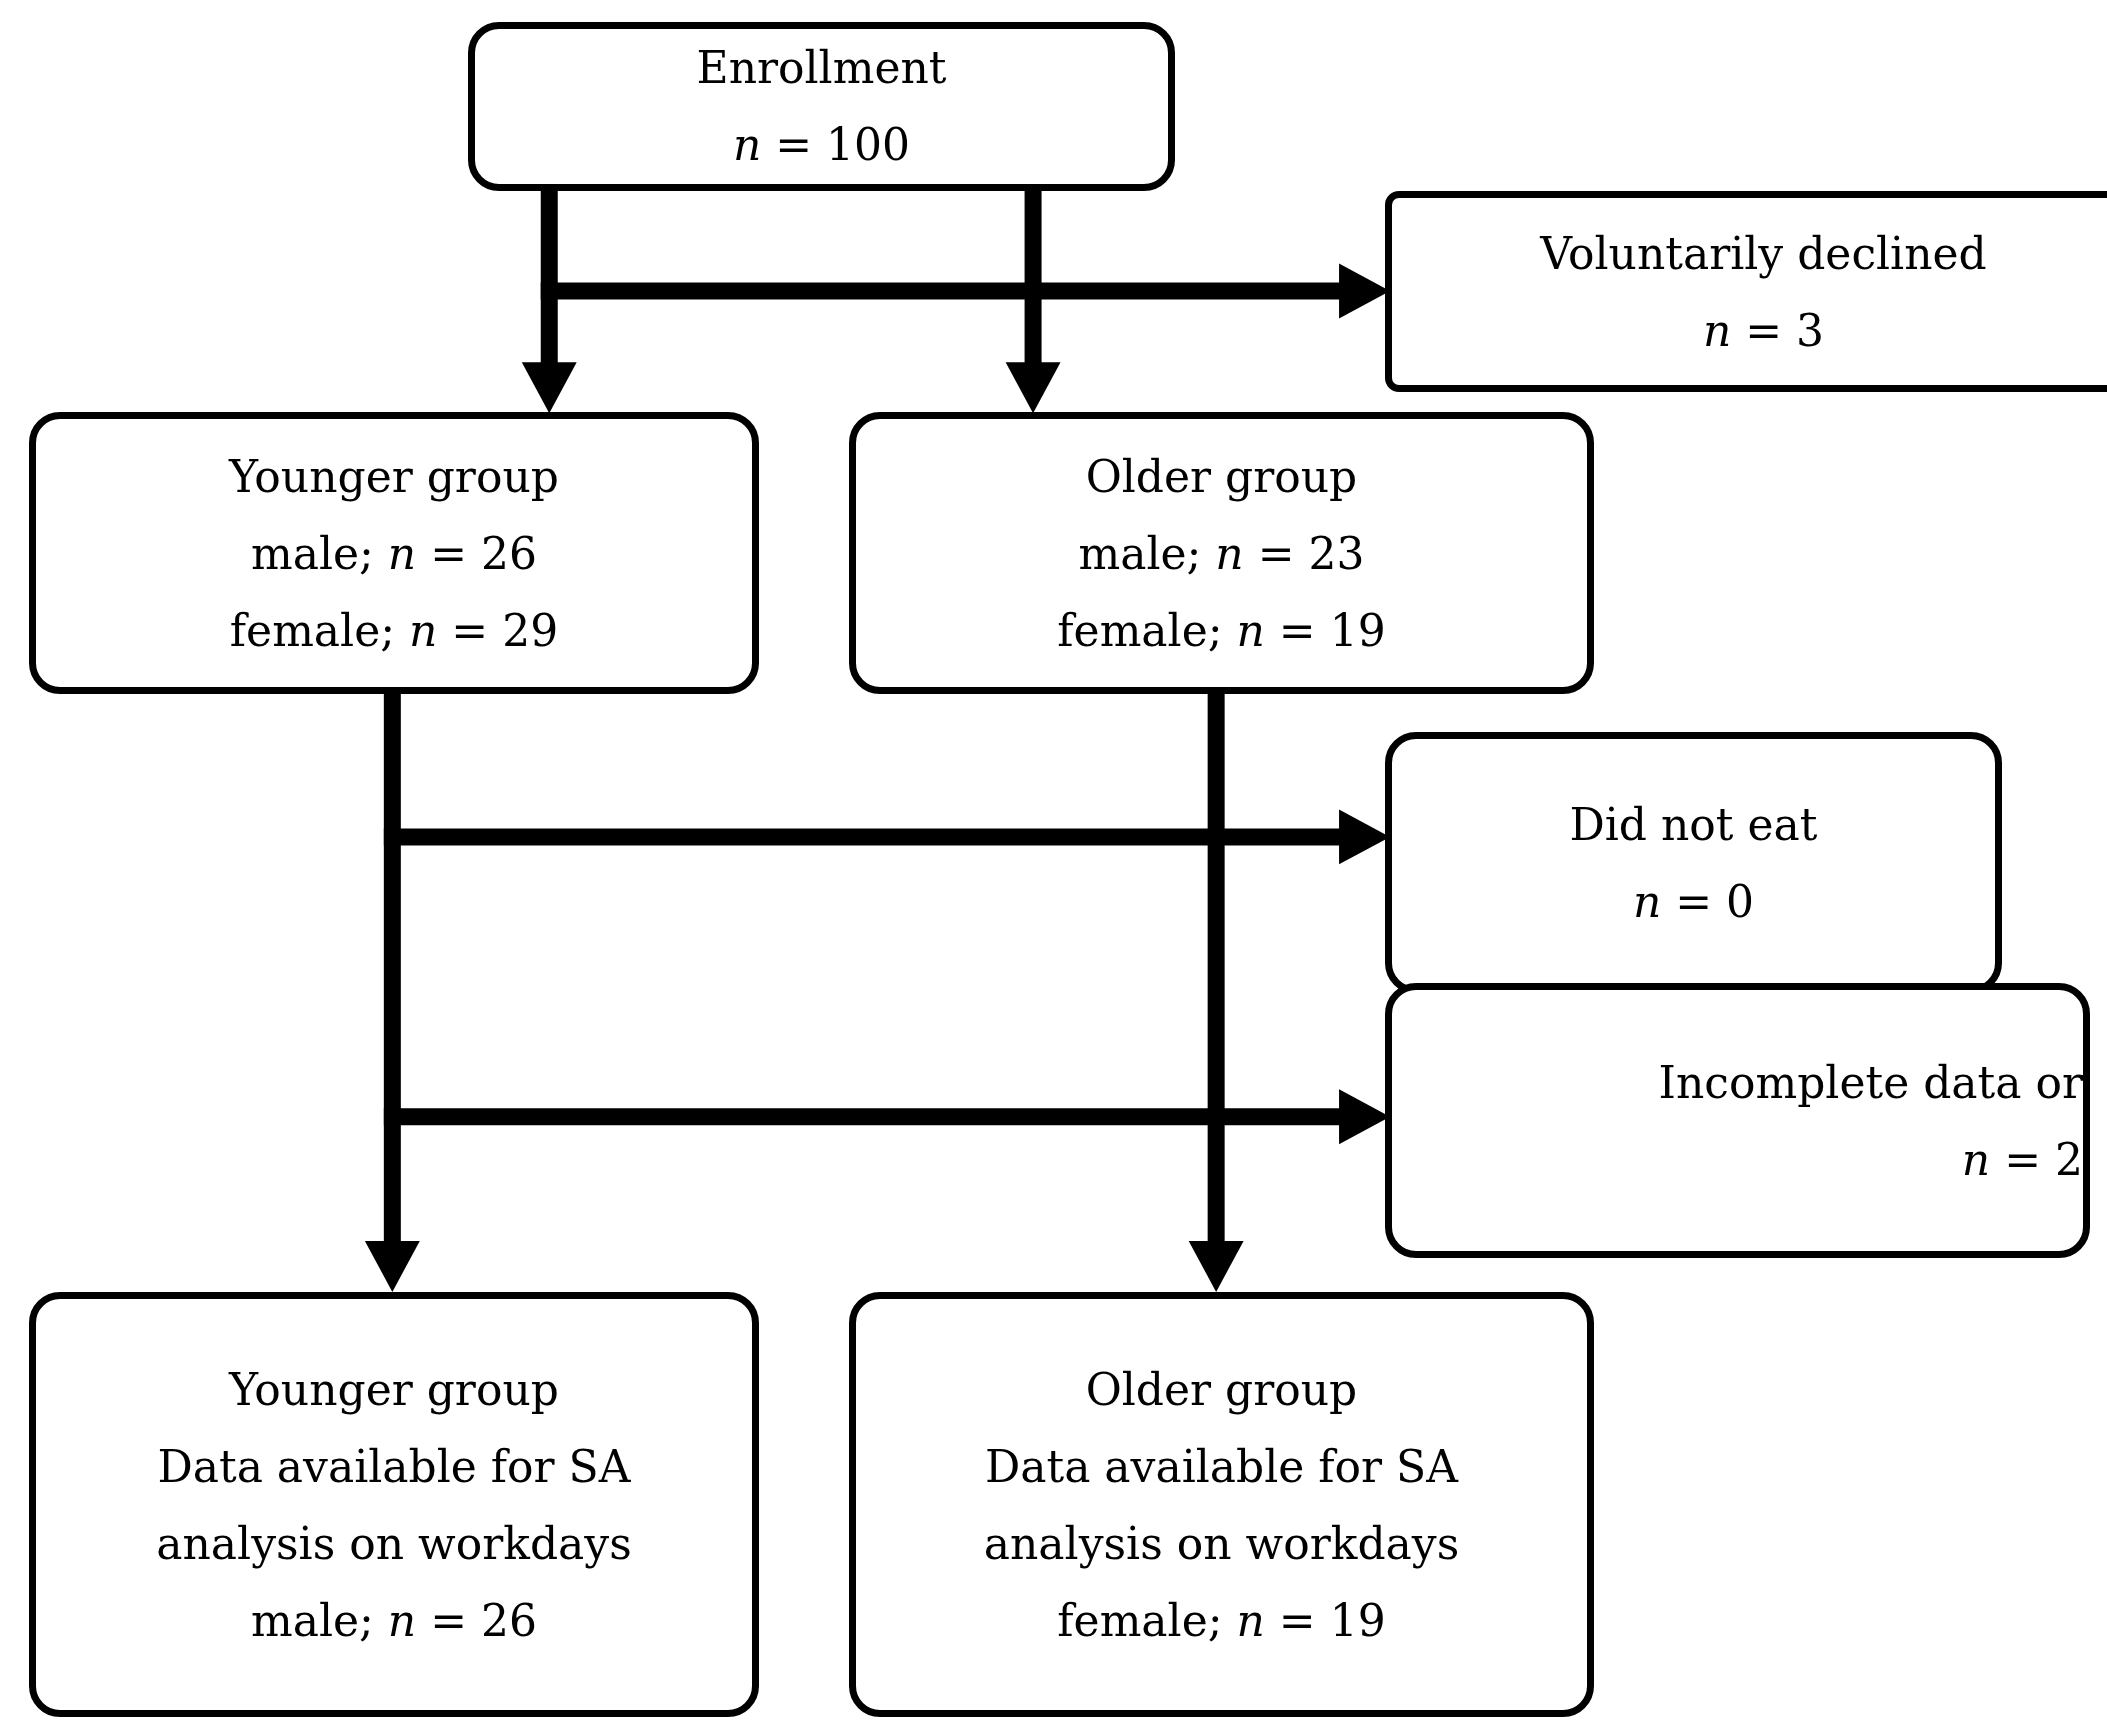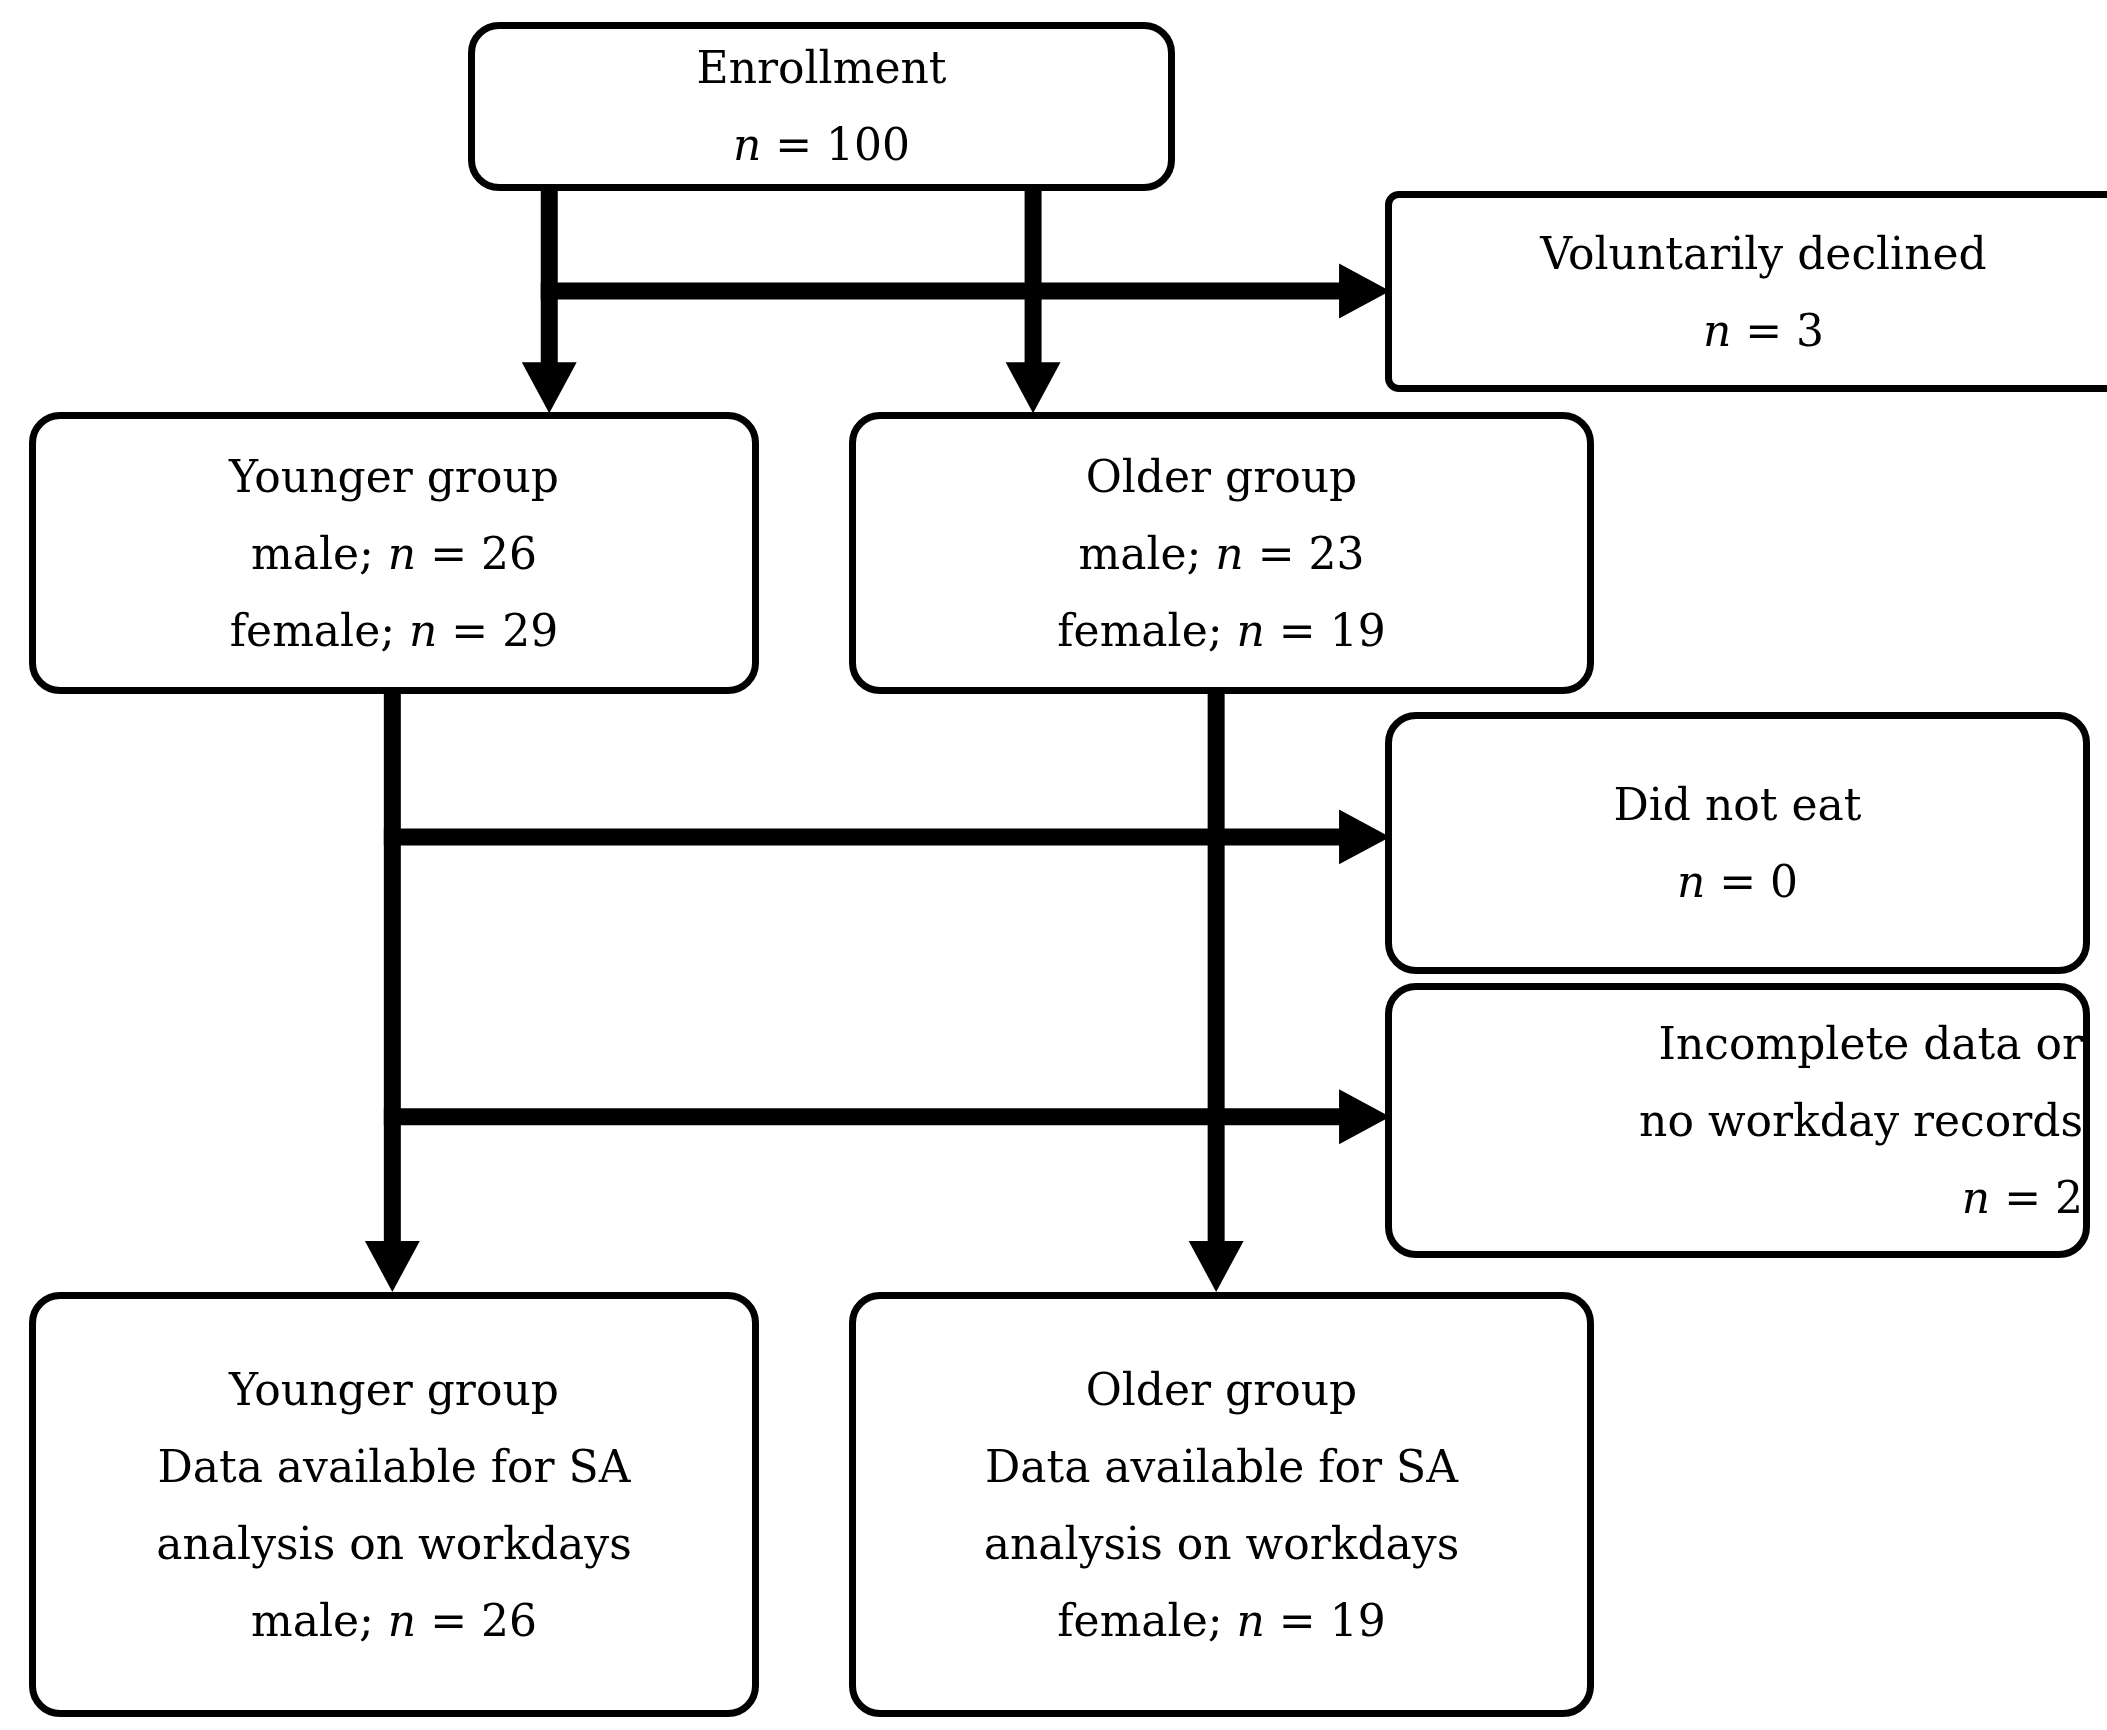--- a/index.html
+++ b/index.html
@@ -40,21 +40,21 @@
   .box .line {
     white-space: nowrap;
   }
   .it {
     font-style: italic;
   }
   #b-enrollment    { left: 432px;  top: 21.6px;   width: 707px; height: 169px; margin-left: 36px; }
   #b-declined      { left: 1385px; top: 191px;  width: 757px; height: 201px; border-radius: 14px; }
   #b-younger       { left: 29px;   top: 412px;  width: 730px; height: 282px; }
   #b-older         { left: 849px; top: 412px;  width: 745px; height: 282px; }
-  #b-did-not-eat   { left: 1385px; top: 712px; width: 705px; height: 262px; }
+  #b-did-not-eat   { left: 1385px; top: 732px; width: 617px; height: 262px; }
   #b-incomplete    { left: 1385px; top: 983px; width: 705px; height: 275px; align-items: flex-end; }
   #b-younger-final { left: 29px;   top: 1292px; width: 730px; height: 425px; }
   #b-older-final   { left: 849px; top: 1292px; width: 745px; height: 425px; }
 </style>
 </head>
 <body>
 
 <div id="canvas">
 
   <svg id="arrows" viewBox="0 0 3224 2646" xmlns="http://www.w3.org/2000/svg">
@@ -112,21 +112,20 @@
       <div class="line"><span>Older group</span></div>
       <div class="line"><span>male; </span><span class="it">n</span><span> = 23</span></div>
       <div class="line"><span>female; </span><span class="it">n</span><span> = 19</span></div>
     </div>
   <div class="box" id="b-did-not-eat">
       <div class="line"><span>Did not eat</span></div>
       <div class="line"><span class="it">n</span><span> = 0</span></div>
     </div>
   <div class="box" id="b-incomplete">
       <div class="line"><span>Incomplete data or</span></div>
-      <div class="line"><span>no workday records</span></div>
       <div class="line"><span class="it">n</span><span> = 2</span></div>
     </div>
   <div class="box" id="b-younger-final">
       <div class="line"><span>Younger group</span></div>
       <div class="line"><span>Data available for SA</span></div>
       <div class="line"><span>analysis on workdays</span></div>
       <div class="line"><span>male; </span><span class="it">n</span><span> = 26</span></div>
     </div>
   <div class="box" id="b-older-final">
       <div class="line"><span>Older group</span></div>

